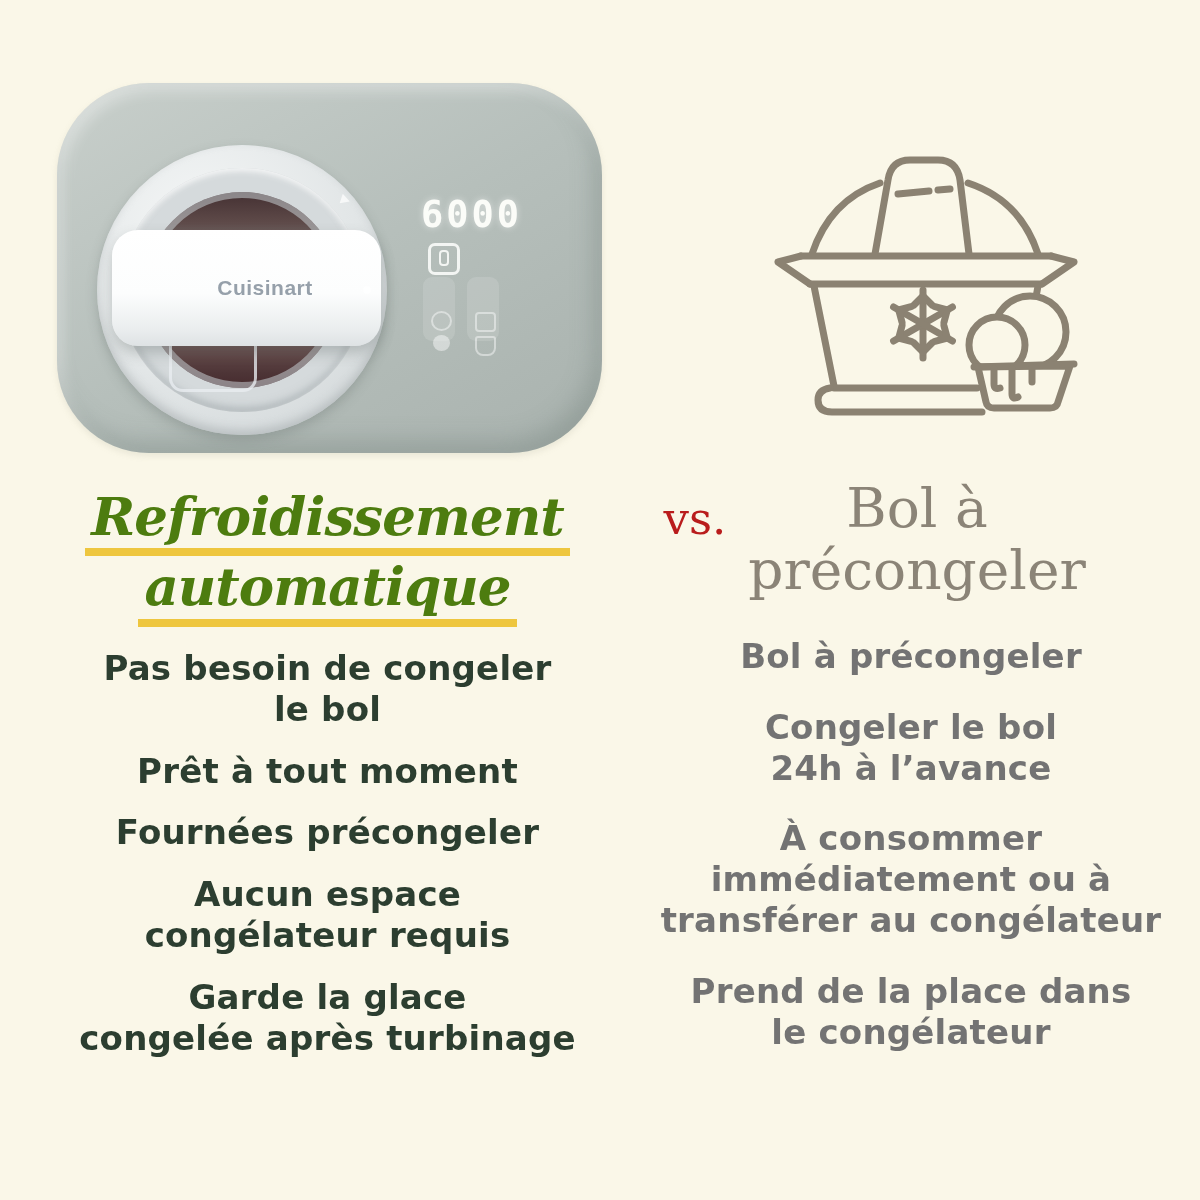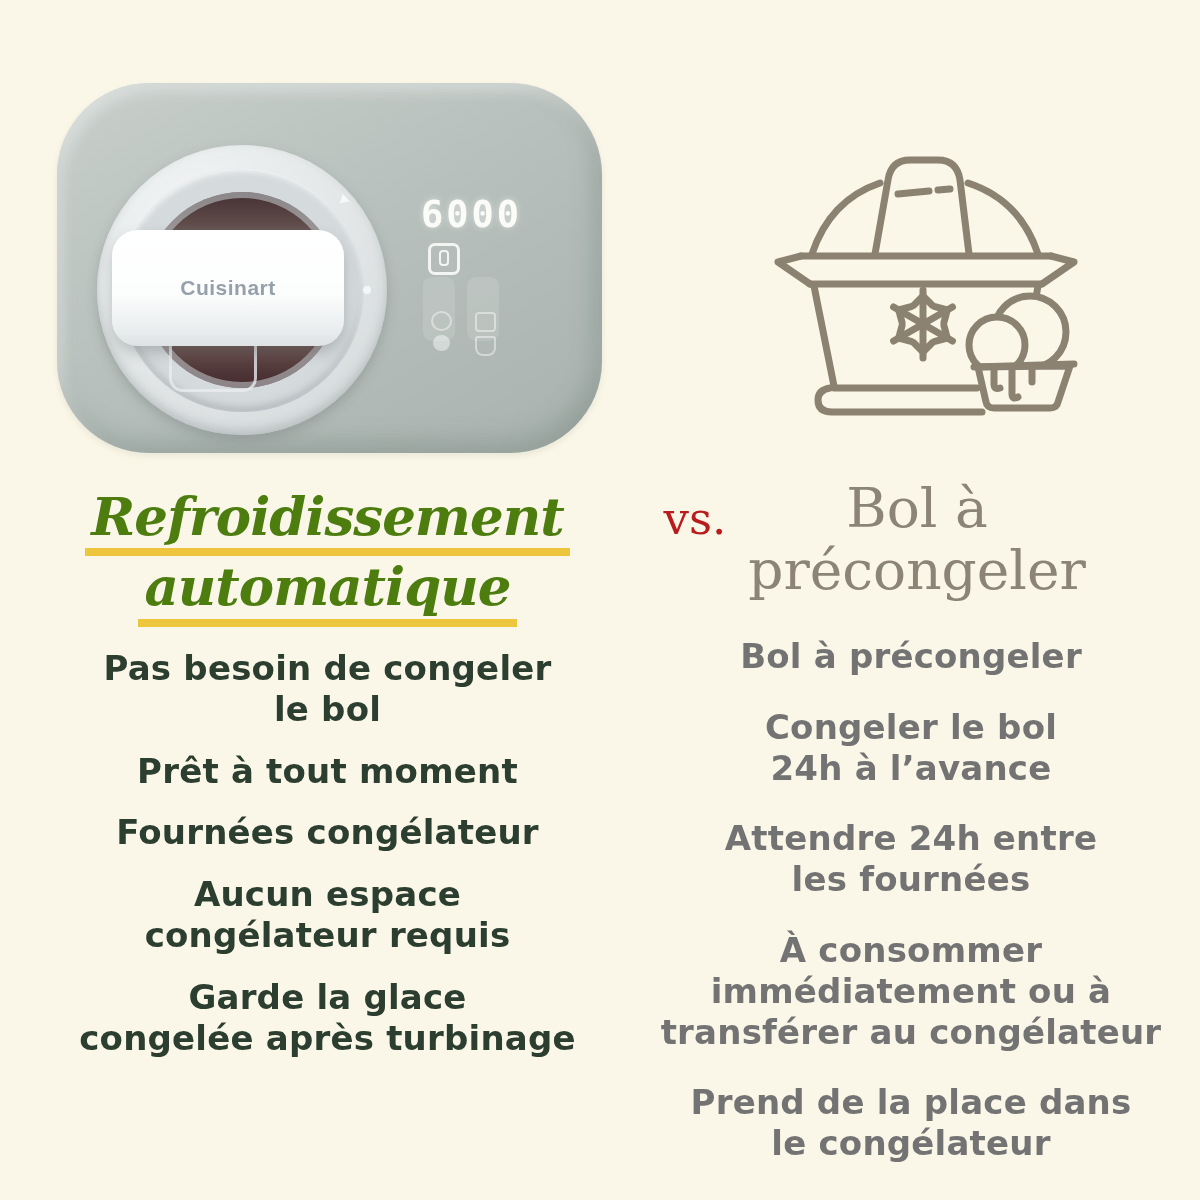--- a/index.html
+++ b/index.html
@@ -35,21 +35,21 @@
   }
   .latch {
     position:absolute; left:112px; top:258px; width:82px; height:48px;
     border:3px solid rgba(233,238,241,.78); border-top:none;
     border-radius:0 0 14px 14px;
   }
   .handle {
     position:absolute; left:55px; top:147px; width:232px; height:116px; border-radius:26px;
     background:linear-gradient(180deg,#ffffff 0%,#fcfdfd 55%,#eaedee 86%,#dee2e4 100%);
     box-shadow:0 7px 14px rgba(85,96,92,.30);
-    display:flex; align-items:center; justify-content:center;
+    display:flex; align-items:center; justify-content:center;padding-left:37px;
   }
   .brand { font:700 21px "Liberation Sans", sans-serif; color:#96a0aa; letter-spacing:.5px; }
   .display {
     position:absolute; left:364px; top:110px;
     font:700 37px "DejaVu Sans Mono", monospace;
     color:rgba(253,254,250,.96); letter-spacing:3px;
     text-shadow:0 0 7px rgba(255,255,255,.5);
   }
   .key-icon {
     position:absolute; left:371px; top:160px; width:26px; height:26px;
@@ -194,33 +194,31 @@
 
   <div class="title-right">
     <span>Bol à</span><br>
     <span>précongeler</span>
   </div>
 
   <div class="list list-left">
     <div class="item">Pas besoin de congeler
 le bol</div>
     <div class="item">Prêt à tout moment</div>
-    <div class="item">Fournées congélateur</div>
+    <div class="item">Fournées précongeler</div>
     <div class="item">Aucun espace
 congélateur requis</div>
     <div class="item">Garde la glace
 congelée après turbinage</div>
   </div>
 
   <div class="list list-right">
     <div class="item">Bol à précongeler</div>
     <div class="item">Congeler le bol
 24h à l’avance</div>
-    <div class="item">Attendre 24h entre
-les fournées</div>
     <div class="item">À consommer
 immédiatement ou à
 transférer au congélateur</div>
     <div class="item">Prend de la place dans
 le congélateur</div>
   </div>
 
 </div>
 
 </body></html>

